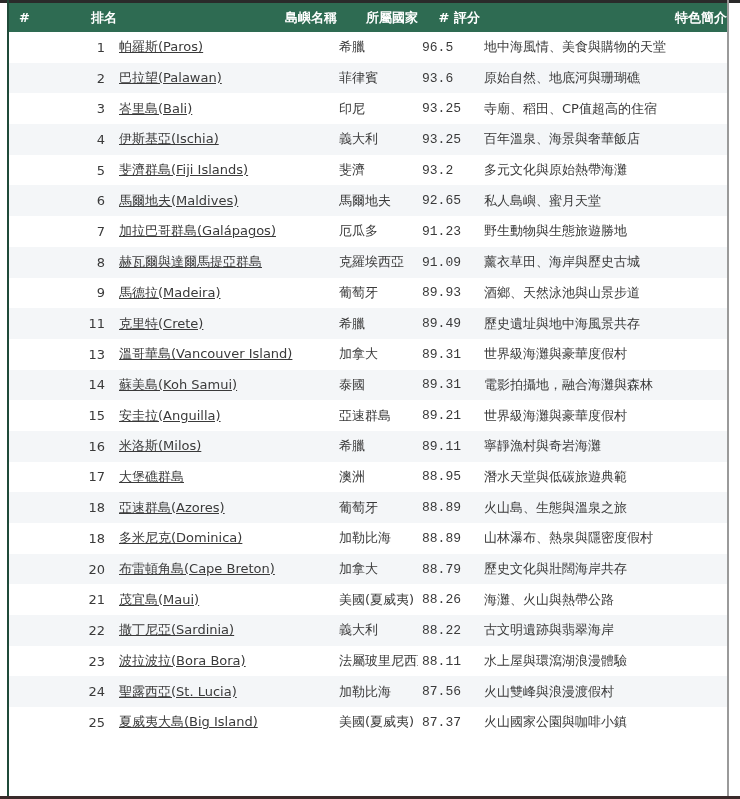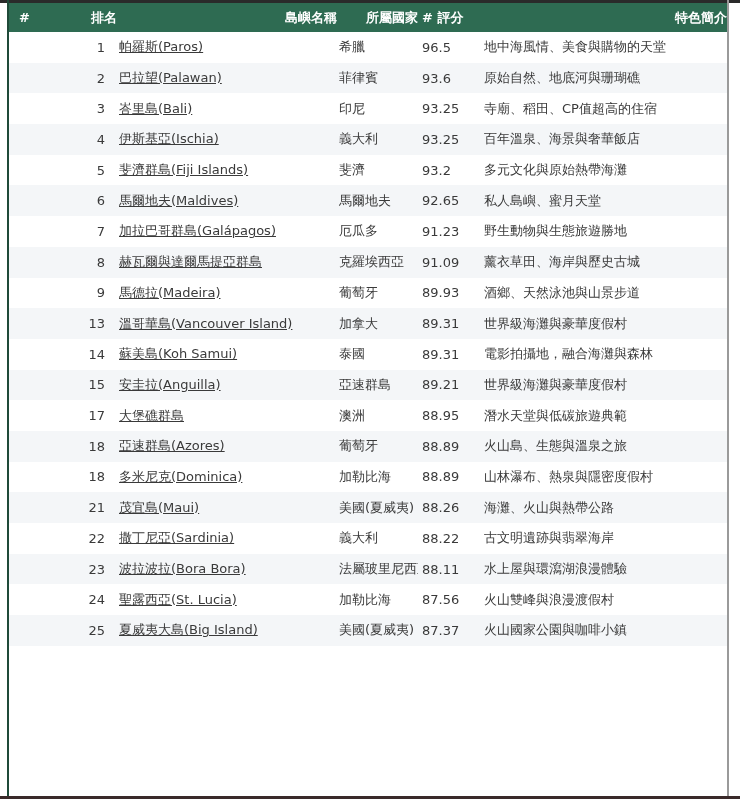--- a/index.html
+++ b/index.html
@@ -14,29 +14,29 @@
   .rightedge { position:absolute; left:727px; top:0; width:2px; height:799px; background:#9a9a9a; }
   .bottombar { position:absolute; left:0; top:796px; width:740px; height:3px; background:#3a2a2a; }
   .table-wrap { position:absolute; left:9px; top:3px; width:718px; }
   table { border-collapse:collapse; width:718px; table-layout:fixed; }
   thead tr { background:#2e6b52; height:29px; }
   th {
     color:#ffffff; font-weight:bold; font-size:13px; padding:0;
     text-align:right; white-space:nowrap; overflow:hidden;
   }
   th.c-hash { text-align:left; padding-left:10px; }
-  th.c-score { text-align:left; padding-left:4px; }
+  th.c-score { text-align:right; padding-left:4px; }
   tbody tr { height:30.7px; }
   tbody tr:nth-child(even) { background:#f4f6f8; }
   tbody tr:nth-child(odd) { background:#ffffff; }
   td { font-size:13px; padding:0; white-space:nowrap; overflow:hidden; color:#3a3a3a; }
   td.c-rank { text-align:right; padding-right:12px; }
   td.c-name { padding-left:2px;text-decoration:underline; }
   td.c-country { padding-left:2px;margin-left:16px; }
-  td.c-score { padding-left:4px; }
+  td.c-score { padding-left:4px;font-family:Liberation Mono, monospace; }
   td.c-desc { padding-left:4px; }
   col.w-hash { width:40px; }
   col.w-rank { width:68px; }
   col.w-name { width:220px; }
   col.w-country { width:81px; }
   col.w-score { width:62px; }
   col.w-desc { width:247px; }
 </style>
 </head>
 <body>
@@ -133,20 +133,28 @@
         <tr>
           <td class="c-hash"></td>
           <td class="c-rank">9</td>
           <td class="c-name">馬德拉(Madeira)</td>
           <td class="c-country">葡萄牙</td>
           <td class="c-score">89.93</td>
           <td class="c-desc">酒鄉、天然泳池與山景步道</td>
         </tr>
         <tr>
           <td class="c-hash"></td>
+          <td class="c-rank">11</td>
+          <td class="c-name">克里特(Crete)</td>
+          <td class="c-country">希臘</td>
+          <td class="c-score">89.49</td>
+          <td class="c-desc">歷史遺址與地中海風景共存</td>
+        </tr>
+        <tr>
+          <td class="c-hash"></td>
           <td class="c-rank">13</td>
           <td class="c-name">溫哥華島(Vancouver Island)</td>
           <td class="c-country">加拿大</td>
           <td class="c-score">89.31</td>
           <td class="c-desc">世界級海灘與豪華度假村</td>
         </tr>
         <tr>
           <td class="c-hash"></td>
           <td class="c-rank">14</td>
           <td class="c-name">蘇美島(Koh Samui)</td>
@@ -157,20 +165,28 @@
         <tr>
           <td class="c-hash"></td>
           <td class="c-rank">15</td>
           <td class="c-name">安圭拉(Anguilla)</td>
           <td class="c-country">亞速群島</td>
           <td class="c-score">89.21</td>
           <td class="c-desc">世界級海灘與豪華度假村</td>
         </tr>
         <tr>
           <td class="c-hash"></td>
+          <td class="c-rank">16</td>
+          <td class="c-name">米洛斯(Milos)</td>
+          <td class="c-country">希臘</td>
+          <td class="c-score">89.11</td>
+          <td class="c-desc">寧靜漁村與奇岩海灘</td>
+        </tr>
+        <tr>
+          <td class="c-hash"></td>
           <td class="c-rank">17</td>
           <td class="c-name">大堡礁群島</td>
           <td class="c-country">澳洲</td>
           <td class="c-score">88.95</td>
           <td class="c-desc">潛水天堂與低碳旅遊典範</td>
         </tr>
         <tr>
           <td class="c-hash"></td>
           <td class="c-rank">18</td>
           <td class="c-name">亞速群島(Azores)</td>
@@ -181,20 +197,28 @@
         <tr>
           <td class="c-hash"></td>
           <td class="c-rank">18</td>
           <td class="c-name">多米尼克(Dominica)</td>
           <td class="c-country">加勒比海</td>
           <td class="c-score">88.89</td>
           <td class="c-desc">山林瀑布、熱泉與隱密度假村</td>
         </tr>
         <tr>
           <td class="c-hash"></td>
+          <td class="c-rank">20</td>
+          <td class="c-name">布雷頓角島(Cape Breton)</td>
+          <td class="c-country">加拿大</td>
+          <td class="c-score">88.79</td>
+          <td class="c-desc">歷史文化與壯闊海岸共存</td>
+        </tr>
+        <tr>
+          <td class="c-hash"></td>
           <td class="c-rank">21</td>
           <td class="c-name">茂宜島(Maui)</td>
           <td class="c-country">美國(夏威夷)</td>
           <td class="c-score">88.26</td>
           <td class="c-desc">海灘、火山與熱帶公路</td>
         </tr>
         <tr>
           <td class="c-hash"></td>
           <td class="c-rank">22</td>
           <td class="c-name">撒丁尼亞(Sardinia)</td>

